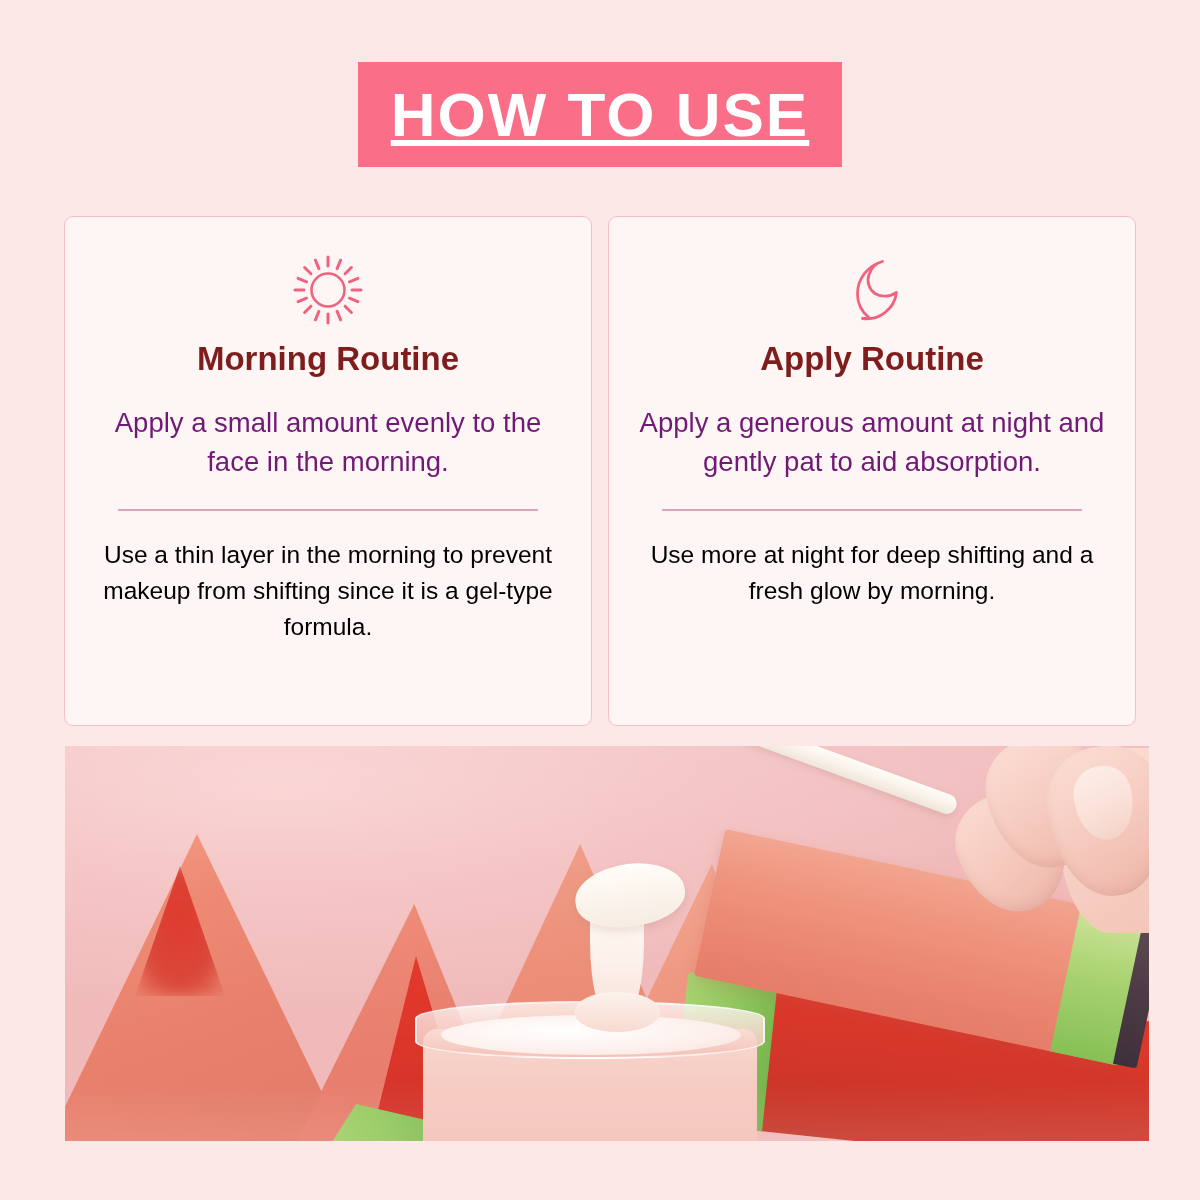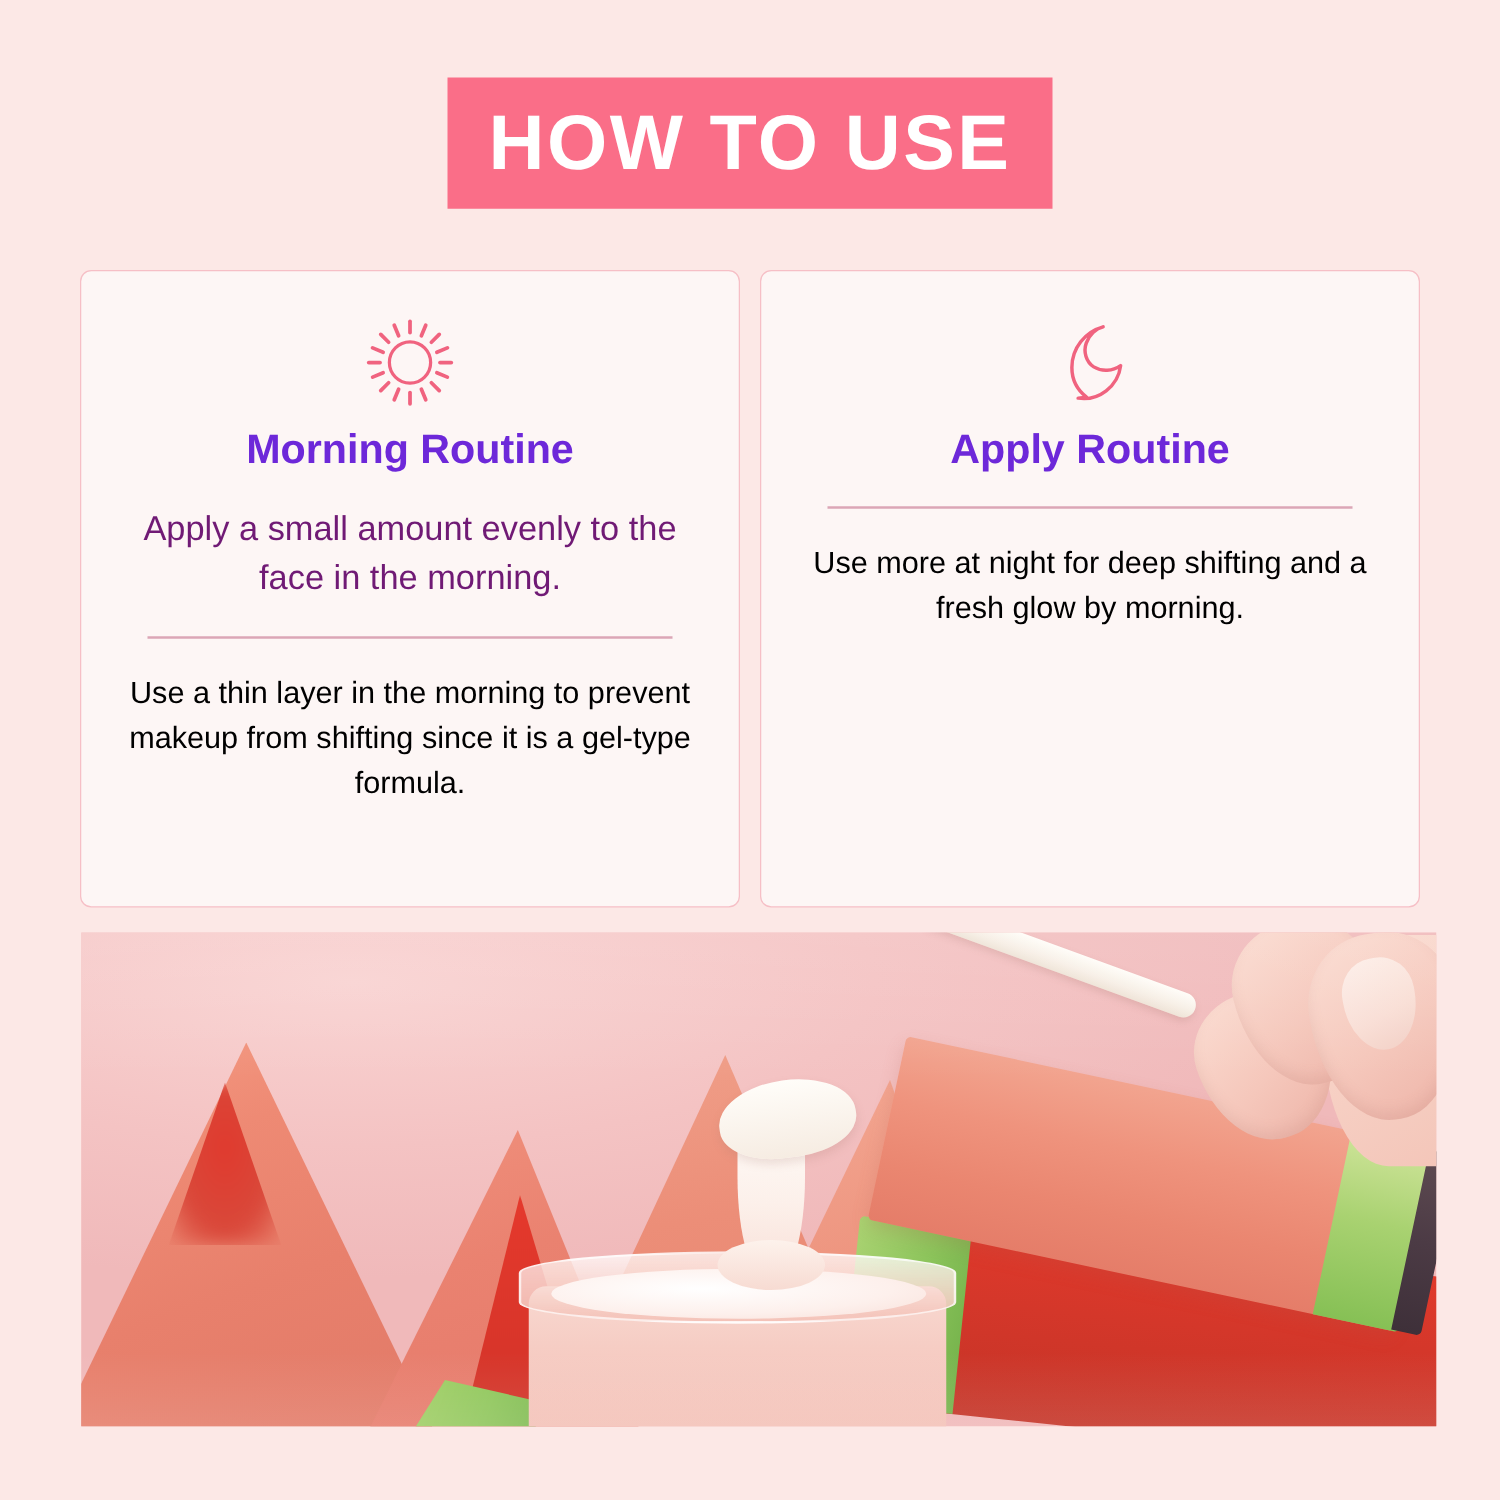--- a/index.html
+++ b/index.html
@@ -33,20 +33,21 @@
     justify-content: center;
   }
   .header-title {
     color: #ffffff;
     font-size: 62px;
     font-weight: bold;
     letter-spacing: 2px;
     line-height: 1;
     white-space: nowrap;
     font-family: "Liberation Sans", sans-serif;
+    text-decoration: underline;
   }
 
   
   .cards-row {
     position: absolute;
     left: 64px;
     top: 216px;
     width: 1072px;
     height: 510px;
     display: flex;
@@ -68,21 +69,21 @@
   .card-icon {
     height: 74px;
     display: flex;
     align-items: center;
     justify-content: center;
     margin-bottom: 8px;
   }
   .card-icon svg { display: block; }
 
   .card-title {
-    color: #6d28d9;
+    color: #7f1d1d;
     font-size: 33px;
     font-weight: bold;
     line-height: 1.1;
     text-align: center;
     margin-top: 6px;
   }
 
   .card-main-text {
     color: #701a75;
     font-size: 27.5px;
@@ -364,20 +365,21 @@
         <svg width="74" height="74" viewBox="0 0 74 74" aria-hidden="true">
           <path d="M47.5 8.5 C 33 12.5 22.5 25.5 22.5 41 C 22.5 50.5 27 59 34 64.5
                    C 32 65.2 29.8 65.5 27.5 65.5
                    C 44 68 59.5 56 61.5 39.5
                    C 55 44 46.5 44.5 40 40.5
                    C 34 36.5 31.5 28.5 34 21.5
                    C 36.5 14.5 42 9.8 47.5 8.5 Z" fill="none" stroke="#f0637f" stroke-width="2.8" stroke-linejoin="round"></path>
         </svg>
       </div>
       <div class="card-title">Apply Routine</div>
+      <div class="card-main-text">Apply a generous amount at night and gently pat to aid absorption.</div>
       <div class="card-divider"></div>
       <div class="card-sub-text">Use more at night for deep shifting and a fresh glow by morning.</div>
     </div>
 
   </div>
 
   <div class="photo">
     <div class="photo-scene">
 
       <div class="wedge wedge1"></div>

